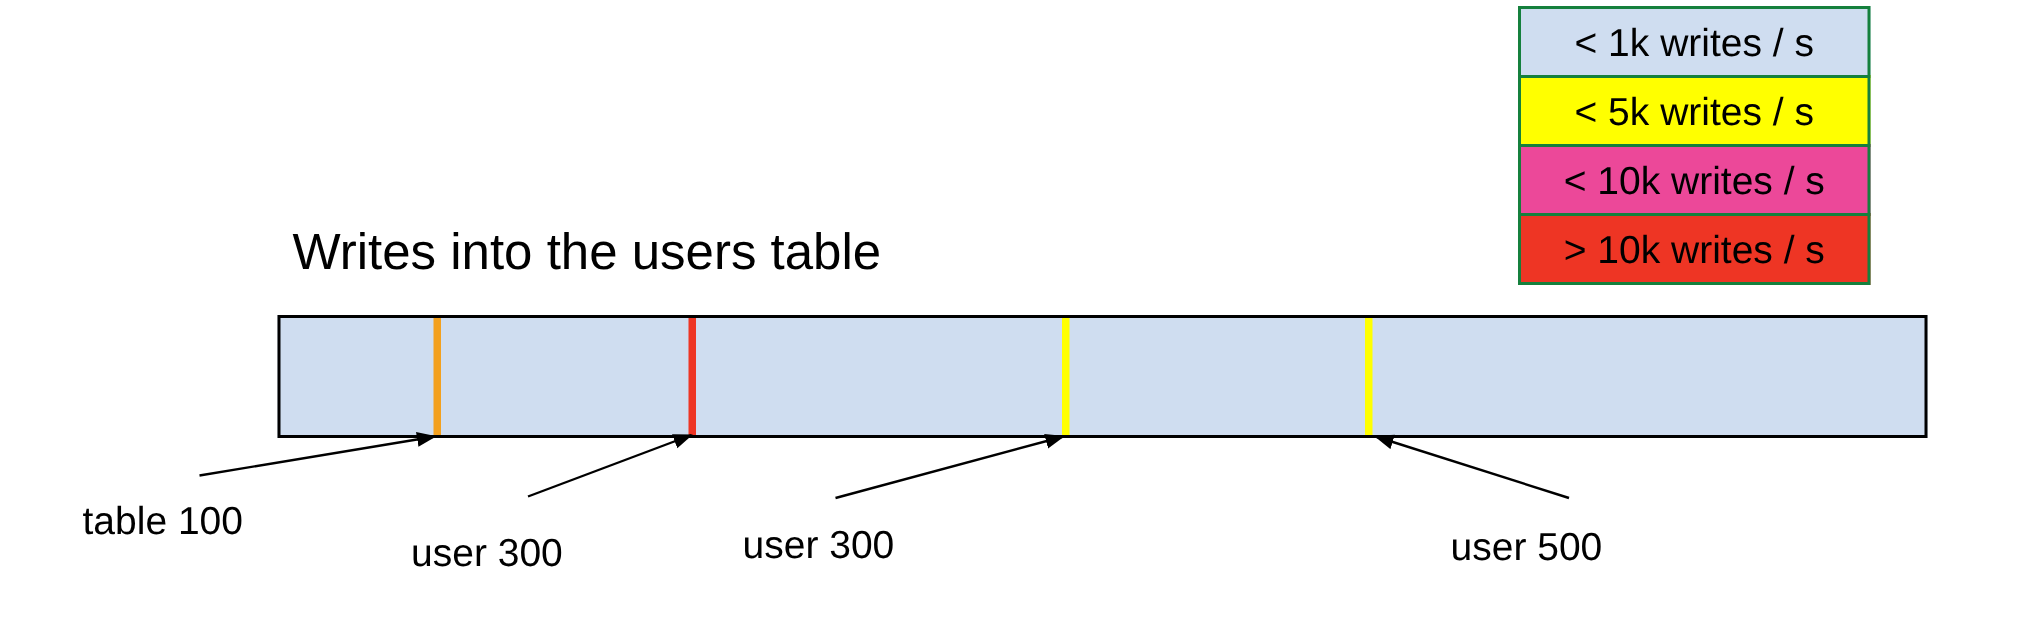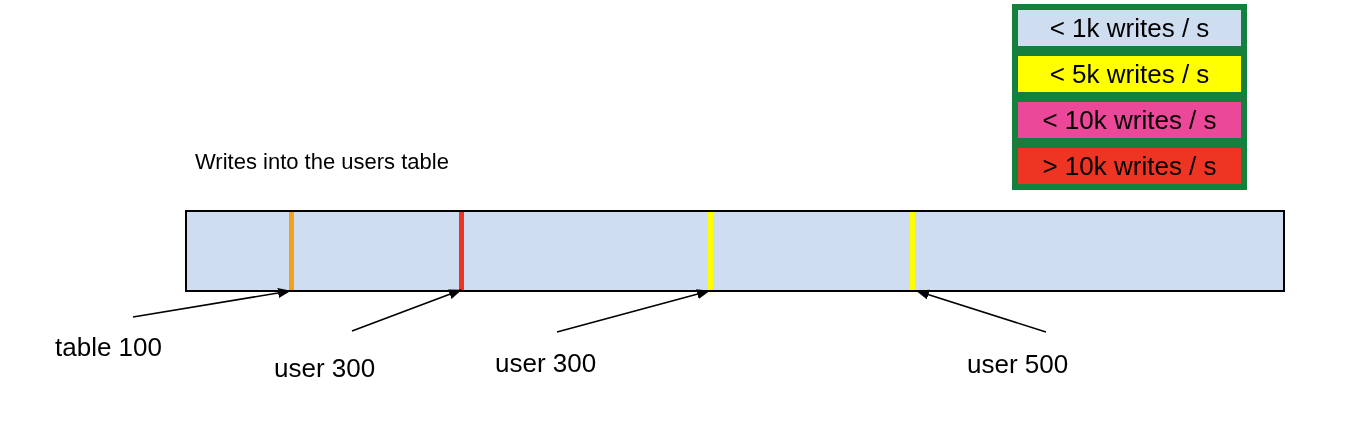--- a/index.html
+++ b/index.html
@@ -9,35 +9,35 @@
     height: 422px;
     background: #ffffff;
     font-family: "Liberation Sans", sans-serif;
     color: #000000;
     overflow: hidden;
   }
   .title {
     position: absolute;
     left: 195px;
     top: 150px;
-    font-size: 22px;
+    font-size: 34px;
     line-height: 1.1;
     white-space: nowrap;
   }
   .legend {
     position: absolute;
     left: 1012px;
     top: 4px;
     width: 235px;
   }
   .legend-row {
     box-sizing: border-box;
     width: 235px;
     height: 48px;
-    border: 6px solid #15803d;
+    border: 2px solid #15803d;
     display: flex;
     align-items: center;
     justify-content: center;
     font-size: 26px;
     white-space: nowrap;
   }
   .legend-row + .legend-row { margin-top: -2px; justify-content: center; }
   .bar {
     position: absolute;
     box-sizing: border-box;

